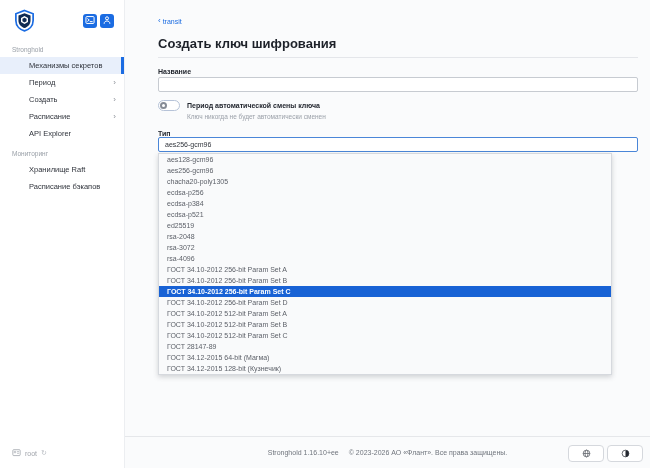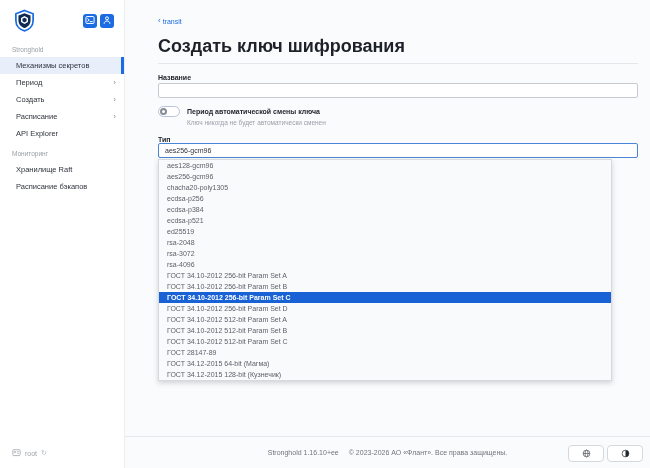--- a/index.html
+++ b/index.html
@@ -13,39 +13,39 @@
   .logo-row { display:flex; align-items:center; padding:9px 10px 6px 13px; height:38px; }
   .logo-row .logo { width:23px; height:23px; }
   .logo-row .spacer { flex:1; }
   .icon-btn { width:14px; height:14px; border:none; border-radius:3px; background:#1b6ce2;
               display:flex; align-items:center; justify-content:center; margin-left:3px; cursor:pointer; padding:0; }
   .icon-btn svg { width:10px; height:10px; }
 
   .section-label { font-size:6.5px; color:#9aa0a8; padding:8px 0 4px 12px; }
   .nav ul { list-style:none; }
   .nav li { position:relative; height:17px; display:flex; align-items:center;
-            padding-left:16px; font-size:7.5px; color:#30343c; cursor:pointer; }
+            padding-left:29px; font-size:7.5px; color:#30343c; cursor:pointer; }
   .nav li.selected { background:#e8effb; border-right:3px solid #1b6ce2; }
   .nav li .chev { display:none; position:absolute; right:8px; color:#8b9098; font-size:8px; line-height:1; }
   .nav li.chevron .chev { display:block; }
 
   .sidebar-status { margin-top:auto; display:flex; align-items:center; gap:4px;
                     padding:0 0 10px 12px; color:#a0a4ab; font-size:7px; }
   .sidebar-status svg { width:9px; height:9px; }
   .sidebar-status .refresh { font-size:7px; color:#b6bac0; }
 
   
   .main { flex:1; background:#fafbfc; position:relative; }
   .content { padding:9px 12px 0 33px; }
 
   .breadcrumb { display:inline-flex; align-items:center; gap:2px; color:#1c6ce1; font-size:7px;
                 text-decoration:none; cursor:pointer; }
   .breadcrumb .bc-chev { font-size:8px; line-height:1; }
 
-  .page-title { font-size:18px; font-weight:bold; color:#1d2129; margin-top:9px; }
+  .page-title { font-size:13px; font-weight:bold; color:#1d2129; margin-top:9px; }
   .title-divider { border:none; border-top:1px solid #e4e6ea; margin-top:6px; }
 
   .field-label { display:block; font-size:7px; font-weight:bold; color:#23272f; margin-top:10px; }
   .text-input { display:block; width:480px; height:15px; margin-top:2px; border:1px solid #c7cbd1;
                 border-radius:2px; background:#fff; font-size:7px; padding:0 5px; color:#30343c; outline:none; }
 
   .toggle-row { display:flex; align-items:center; gap:7px; margin-top:8px; }
   .toggle { width:22px; height:11px; border:1px solid #b6c3d8; border-radius:6px; background:#fff;
             position:relative; cursor:pointer; }
   .toggle .knob { position:absolute; left:1px; top:1px; width:7px; height:7px; border-radius:50%;

